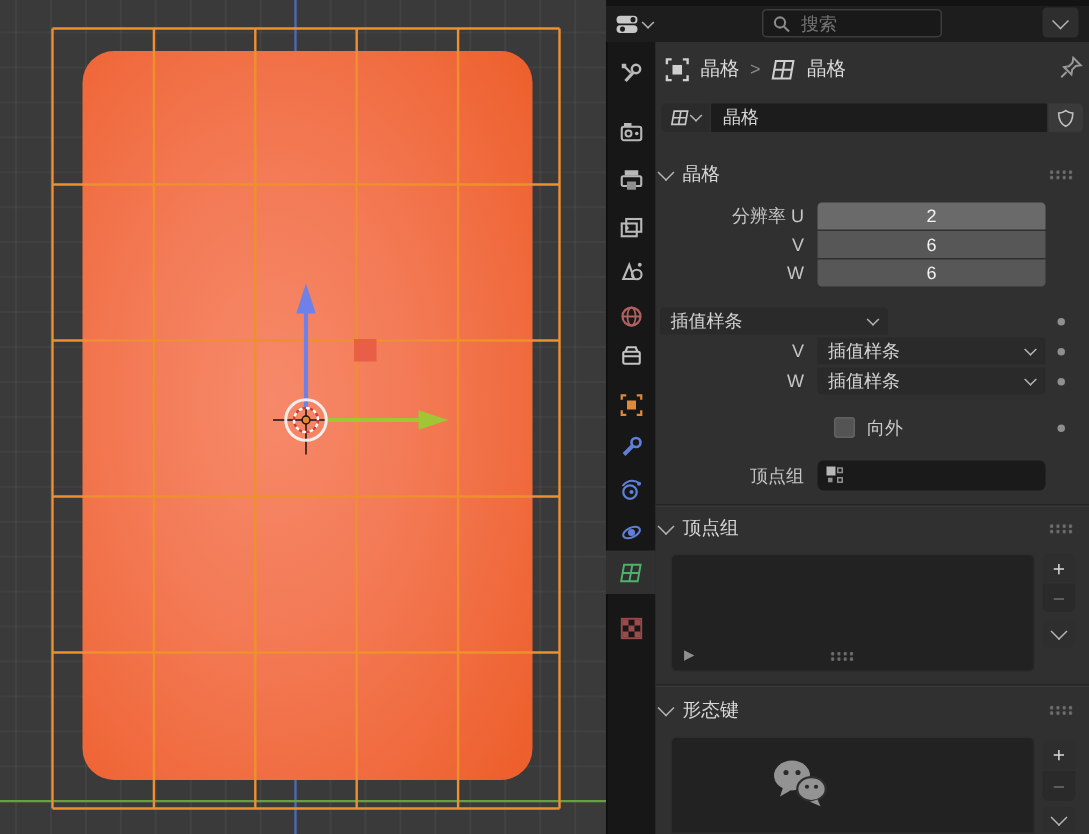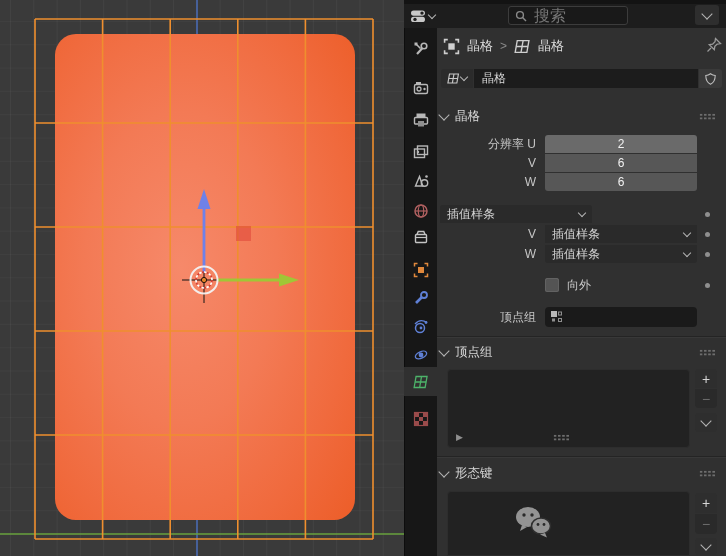--- a/index.html
+++ b/index.html
@@ -17,21 +17,21 @@
   .tabbar{left:404px;top:28px;width:33px;height:528px;background:#171717;border-left:1px solid #0d0d0d;box-sizing:border-box;}
   .tab{position:absolute;left:405px;width:32px;height:26px;display:flex;align-items:center;justify-content:center;}
   .tab.active-bg{background:#303030;}
   
   .props{left:437px;top:28px;width:289px;height:528px;background:#303030;}
   .topstrip{left:404px;top:0;width:322px;height:4px;background:#131313;}
   .hdrbar{left:404px;top:4px;width:322px;height:24px;background:#1d1d1d;}
   .editorbtn{left:408px;top:6px;width:36px;height:20px;display:flex;align-items:center;gap:2px;padding-left:2px;box-sizing:border-box;border-radius:3px;}
   .search{left:508px;top:6px;width:120px;height:19px;background:#191919;border:1px solid #3c3c3c;border-radius:3px;
           display:flex;align-items:center;gap:5px;padding:0 6px;box-sizing:border-box;}
-  .search input{background:transparent;border:0;outline:0;width:80px;color:#f97316;font-size:16px;font-family:inherit;}
+  .search input{background:transparent;border:0;outline:0;width:80px;color:#f97316;font-size:12px;font-family:inherit;}
   .search input::placeholder{color:#757575;}
   .iconbtn{background:#2e2e2e;border-radius:3px;display:flex;align-items:center;justify-content:center;}
   .crumbs{left:443px;top:36px;width:283px;height:20px;display:flex;align-items:center;gap:7px;color:#dcdcdc;font-size:13px;}
   .crumb-sep{color:#8a8a8a;font-size:12px;}
   .namerow{left:441px;top:69px;width:281px;height:19px;display:flex;}
   .idbtn{width:32px;background:#2b2b2b;border-radius:3px 0 0 3px;display:flex;align-items:center;justify-content:center;gap:1px;margin-right:1px;}
   .nameinput{flex:1;background:#1c1c1c;border:0;outline:0;color:#d8d8d8;font-size:12px;padding:0 8px;font-family:inherit;margin-right:1px;}
   .shieldbtn{width:23px;background:#3a3a3a;border-radius:0 3px 3px 0;display:flex;align-items:center;justify-content:center;}
   .sechdr{left:440px;width:286px;height:20px;display:flex;align-items:center;gap:7px;color:#d8d8d8;font-size:12.5px;}
   .grip{width:17px;height:7px;background-image:radial-gradient(circle,#6e6e6e 1px,transparent 1.3px);background-size:4.2px 3.6px;}
@@ -323,21 +323,21 @@
   <div class="rlabel">W</div>
   <div class="rwidget dropdown dd-last">
     <span>插值样条</span>
       <div class="chev sm"></div>
   </div>
 </div>
 <div class="abs dot" style="top:252px;"></div>
 
 <div class="abs row" style="top:277px;height:16px;">
   <div class="rlabel"></div>
-  <div style="display:flex;align-items:center;gap:8px;margin-left:3px;">
+  <div style="display:flex;align-items:center;gap:8px;margin-left:14px;">
     <div class="checkbox"></div>
     <span style="color:#c8c8c8;font-size:12px;">向外</span>
   </div>
 </div>
 <div class="abs dot" style="top:283px;"></div>
 
 <div class="abs row" style="top:307px;height:20px;">
   <div class="rlabel">顶点组</div>
   <div class="rwidget vgfield">
     <svg width="14" height="14" viewBox="0 0 14 14">

